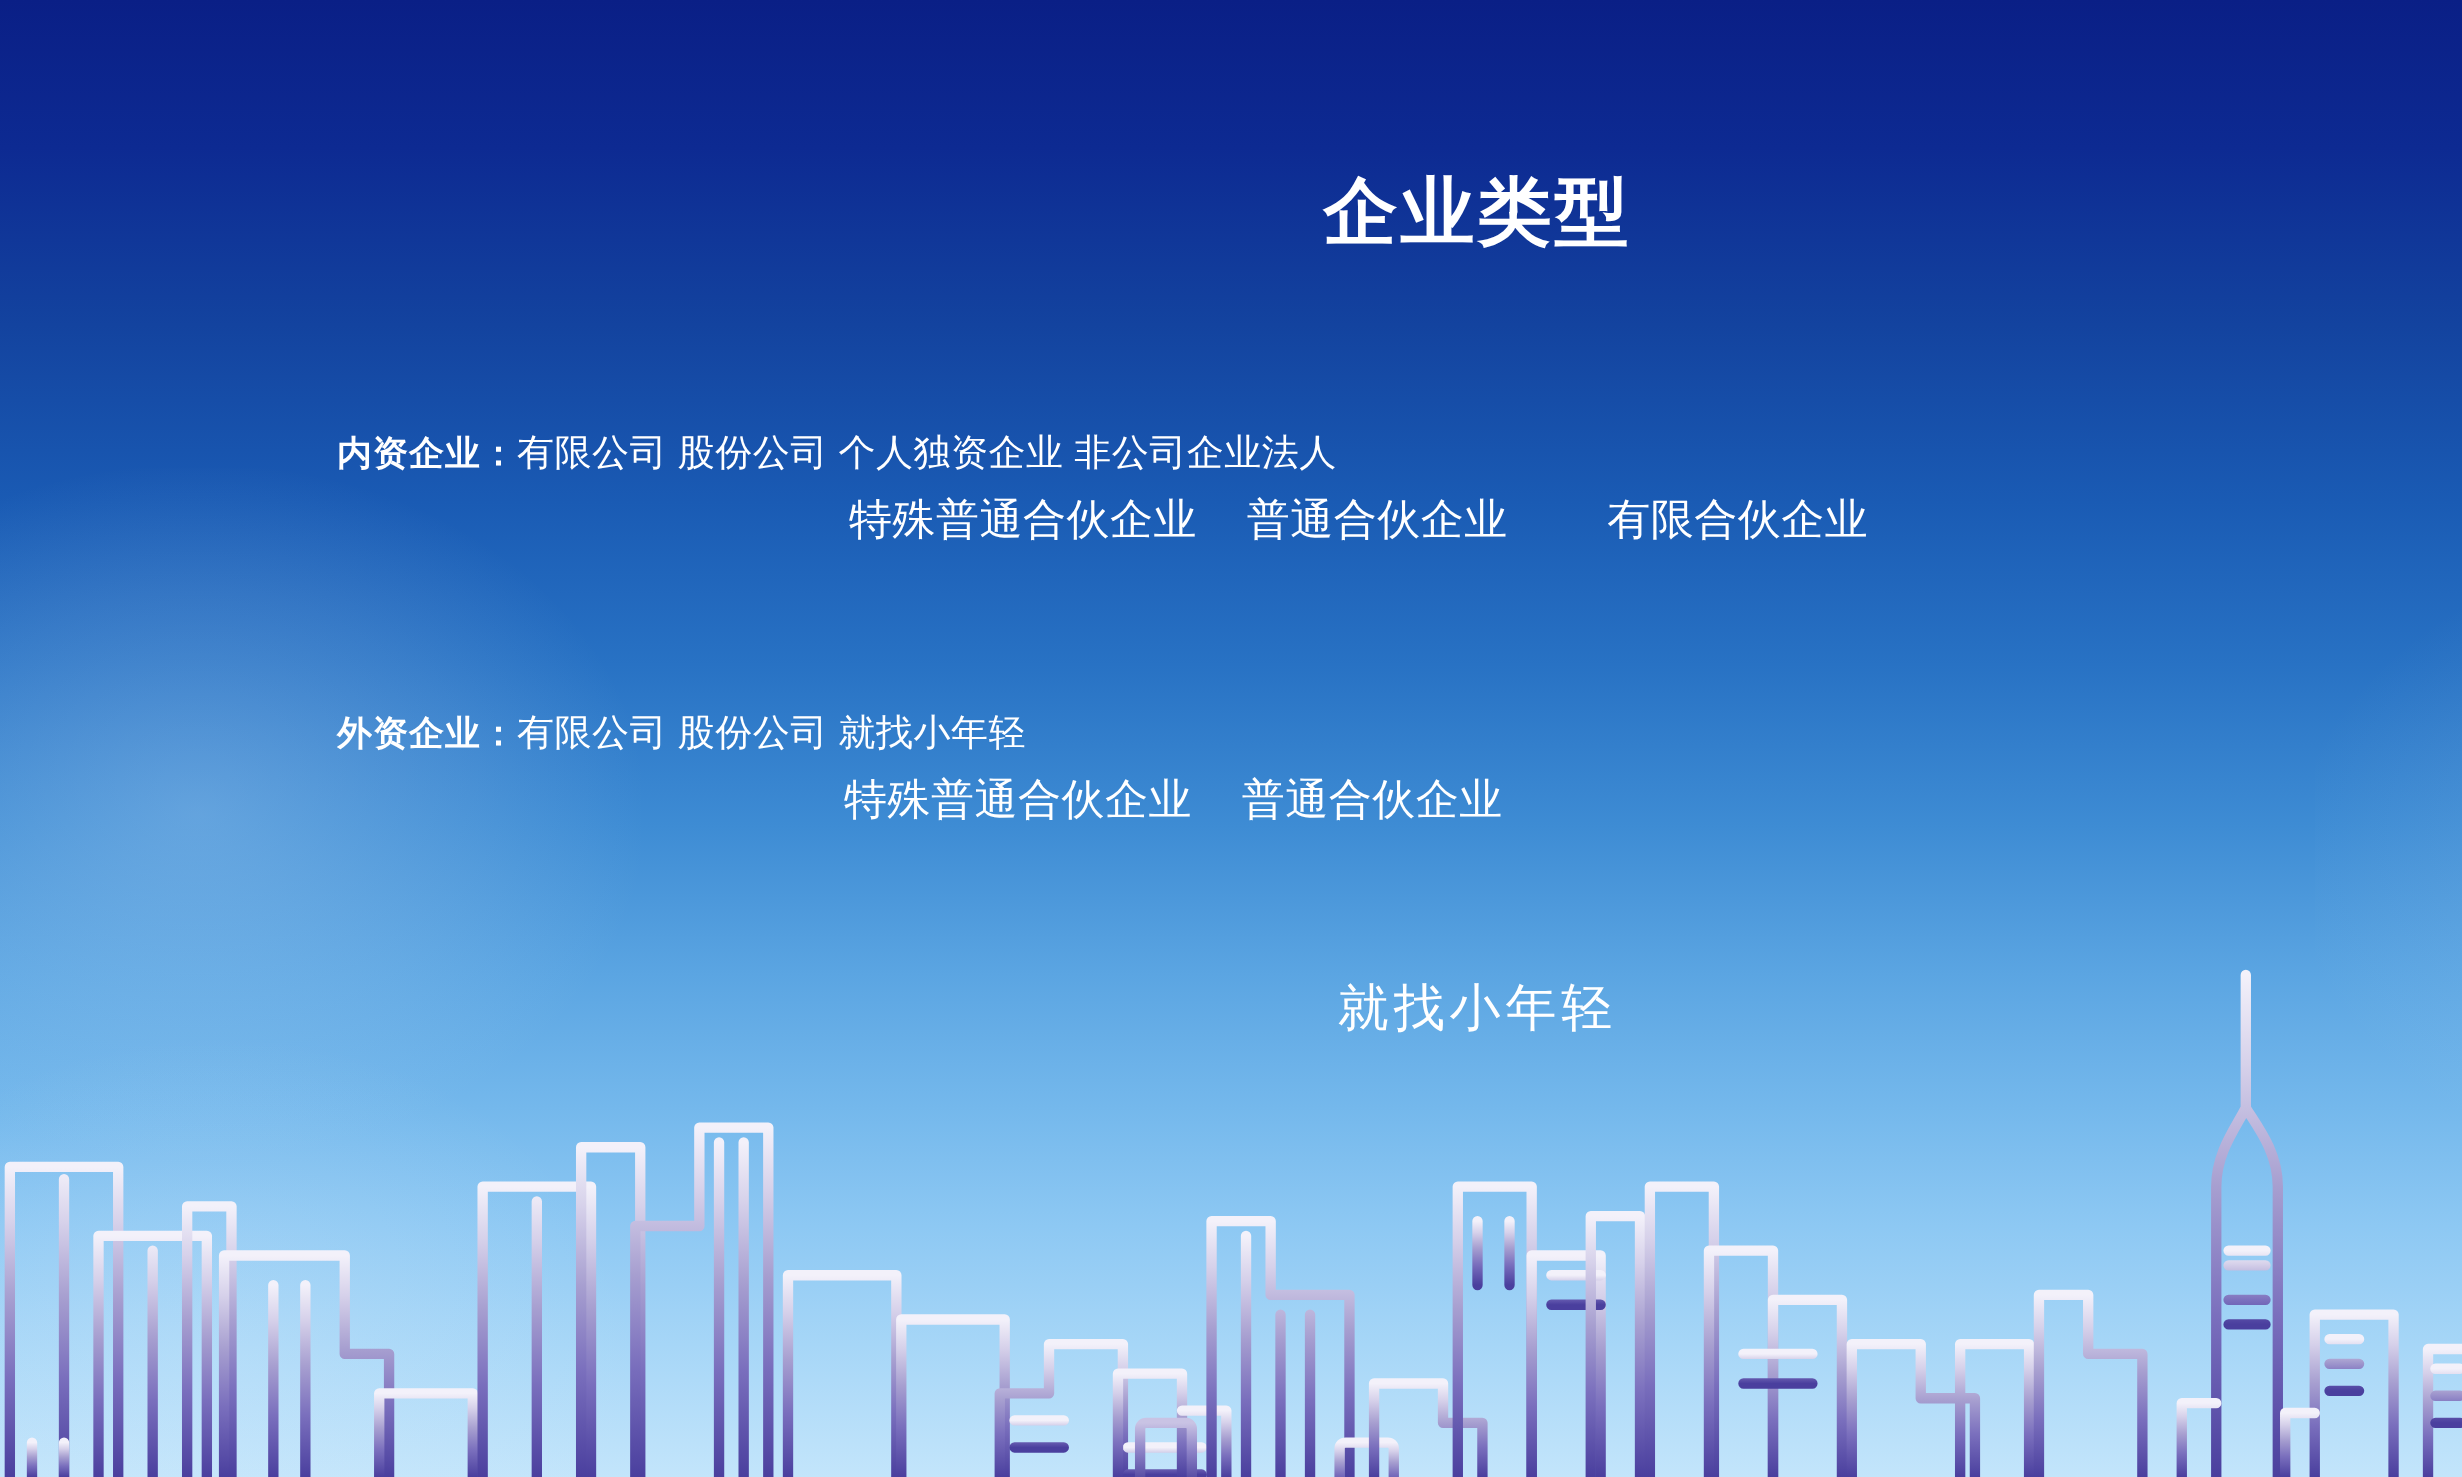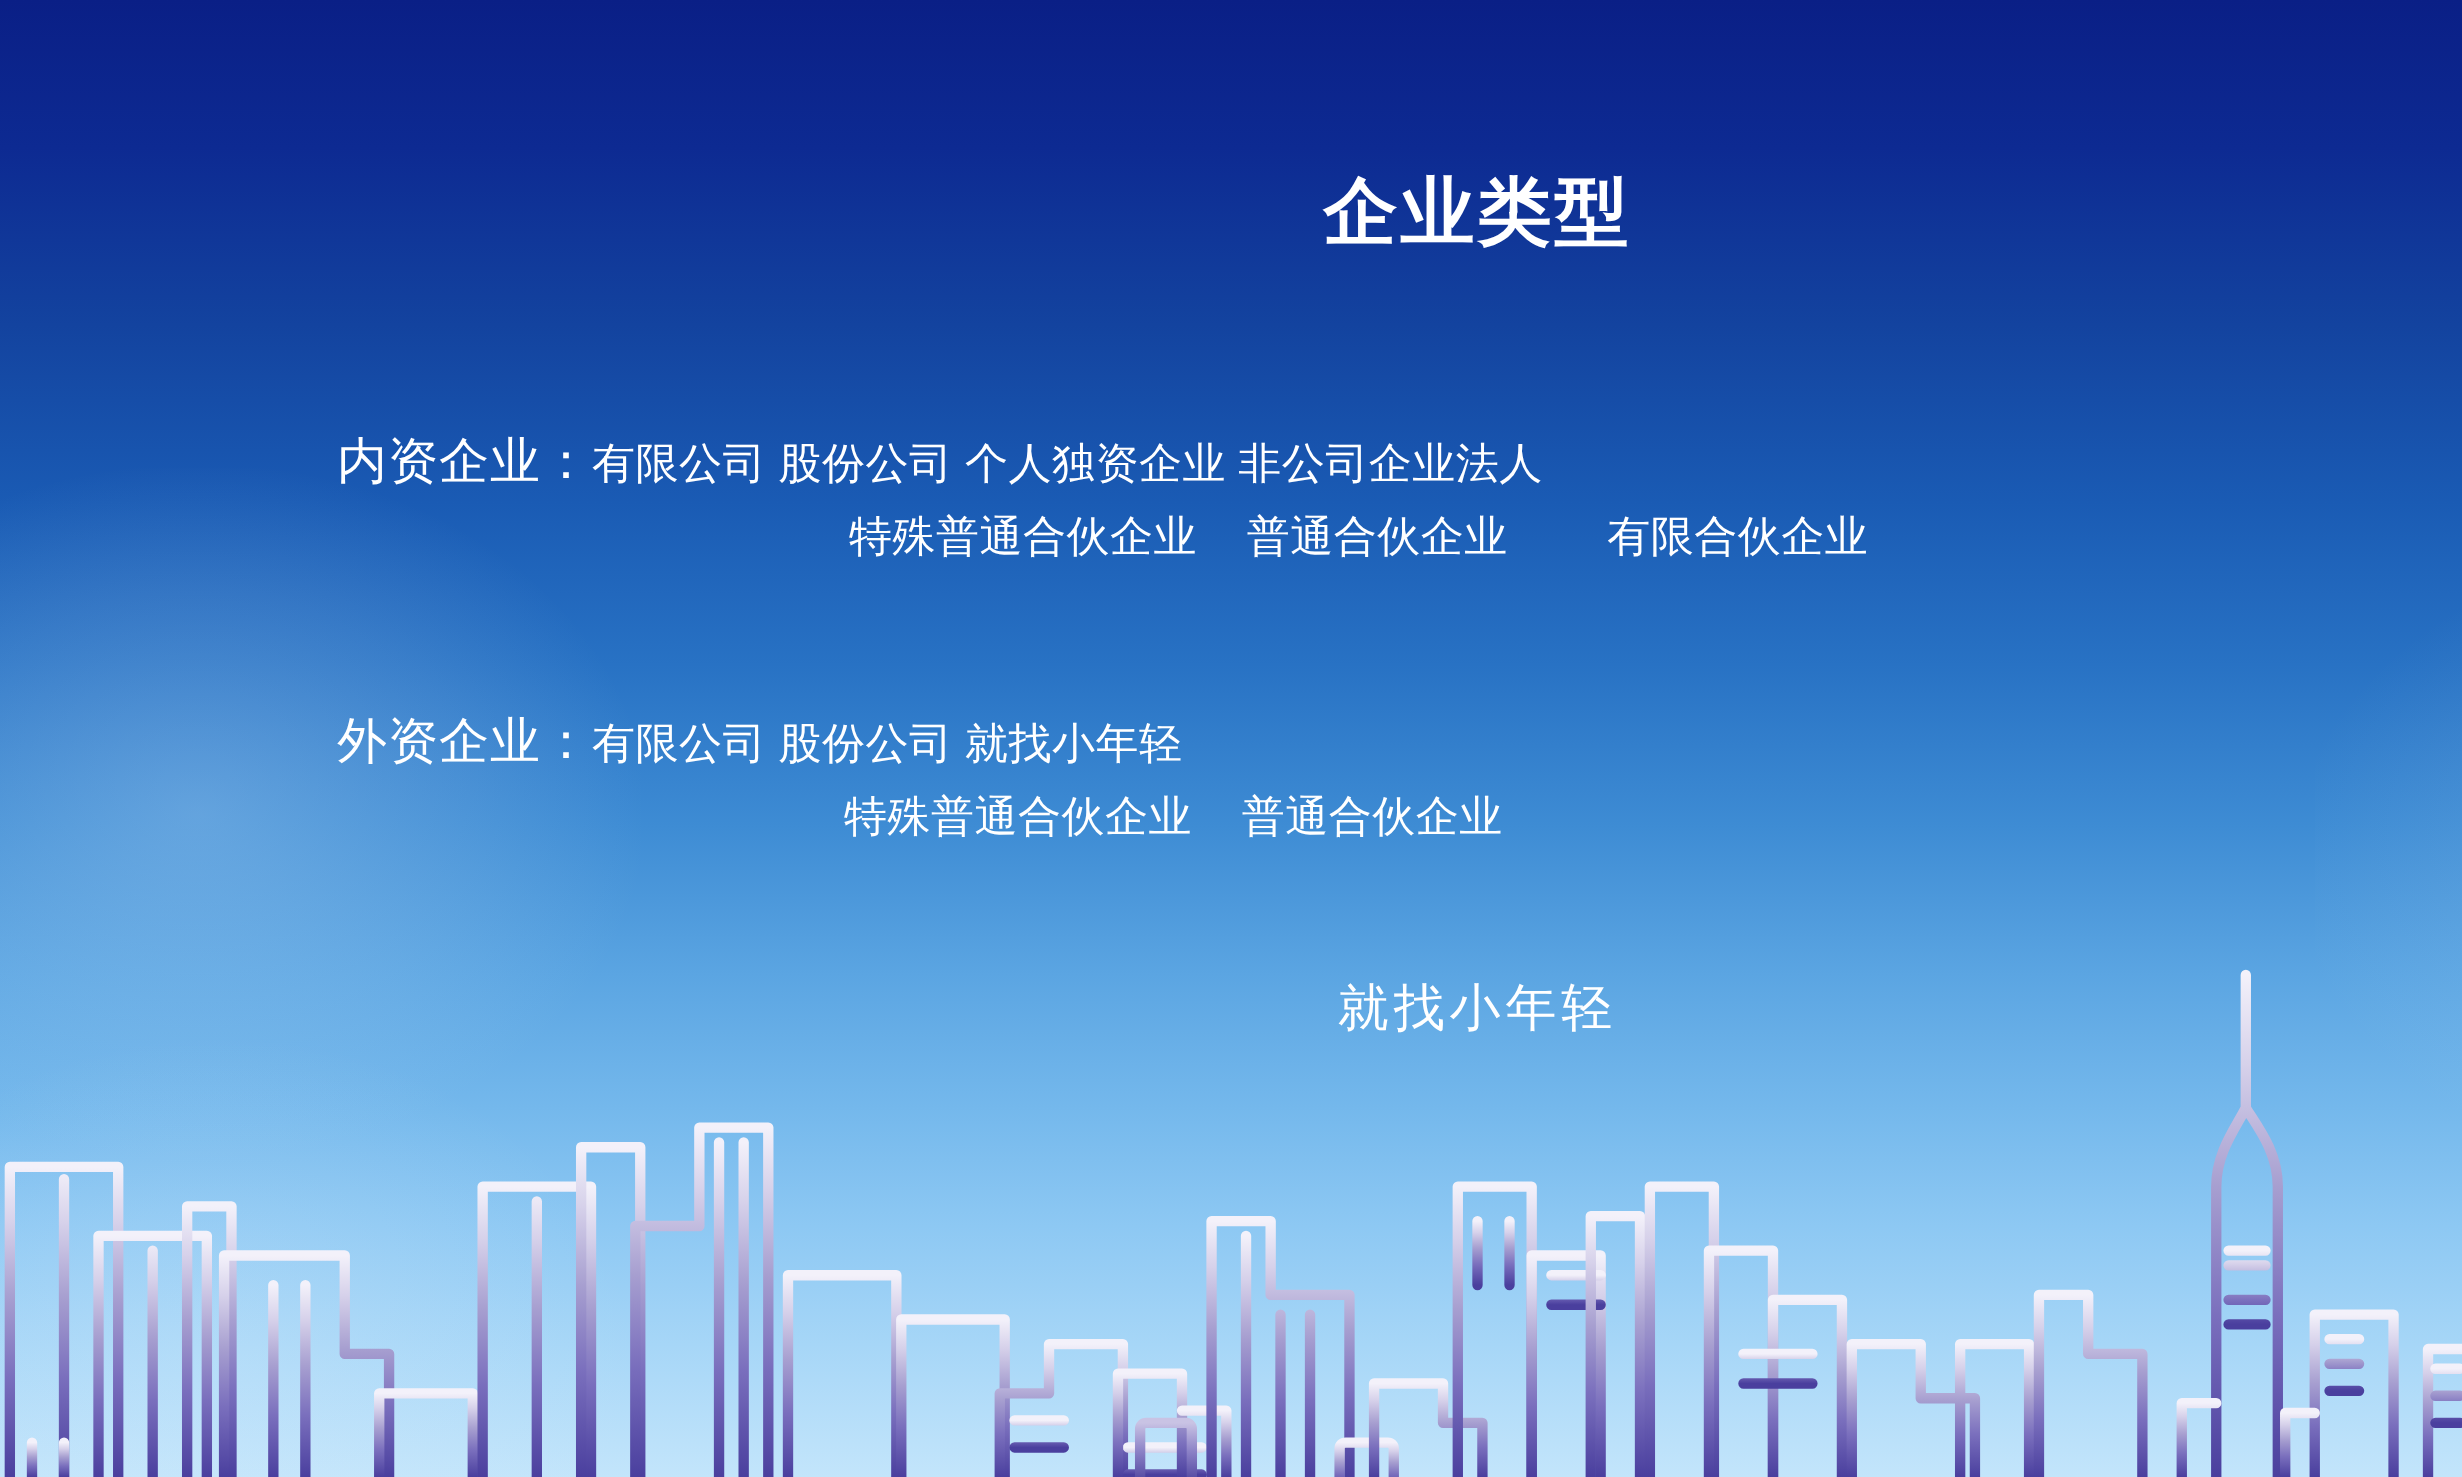--- a/index.html
+++ b/index.html
@@ -90,28 +90,28 @@
   .sect-domestic { top: 428px; }
   .sect-foreign  { top: 708px; }
 
   .row1 {
     display: flex;
     align-items: baseline;
     white-space: nowrap;
   }
   .label {
     color: #ffffff;
-    font-size: 50px;
-    font-weight: normal;
+    font-size: 35px;
+    font-weight: bold;
     letter-spacing: 1px;
     flex: 0 0 auto;
   }
   .items-inline {
     color: #ffffff;
-    font-size: 43px;
+    font-size: 37px;
     font-weight: normal;
     letter-spacing: 0.5px;
     flex: 0 0 auto;
   }
   .row2 {
     color: #ffffff;
     font-size: 43px;
     font-weight: normal;
     letter-spacing: 0.5px;
     white-space: pre;

